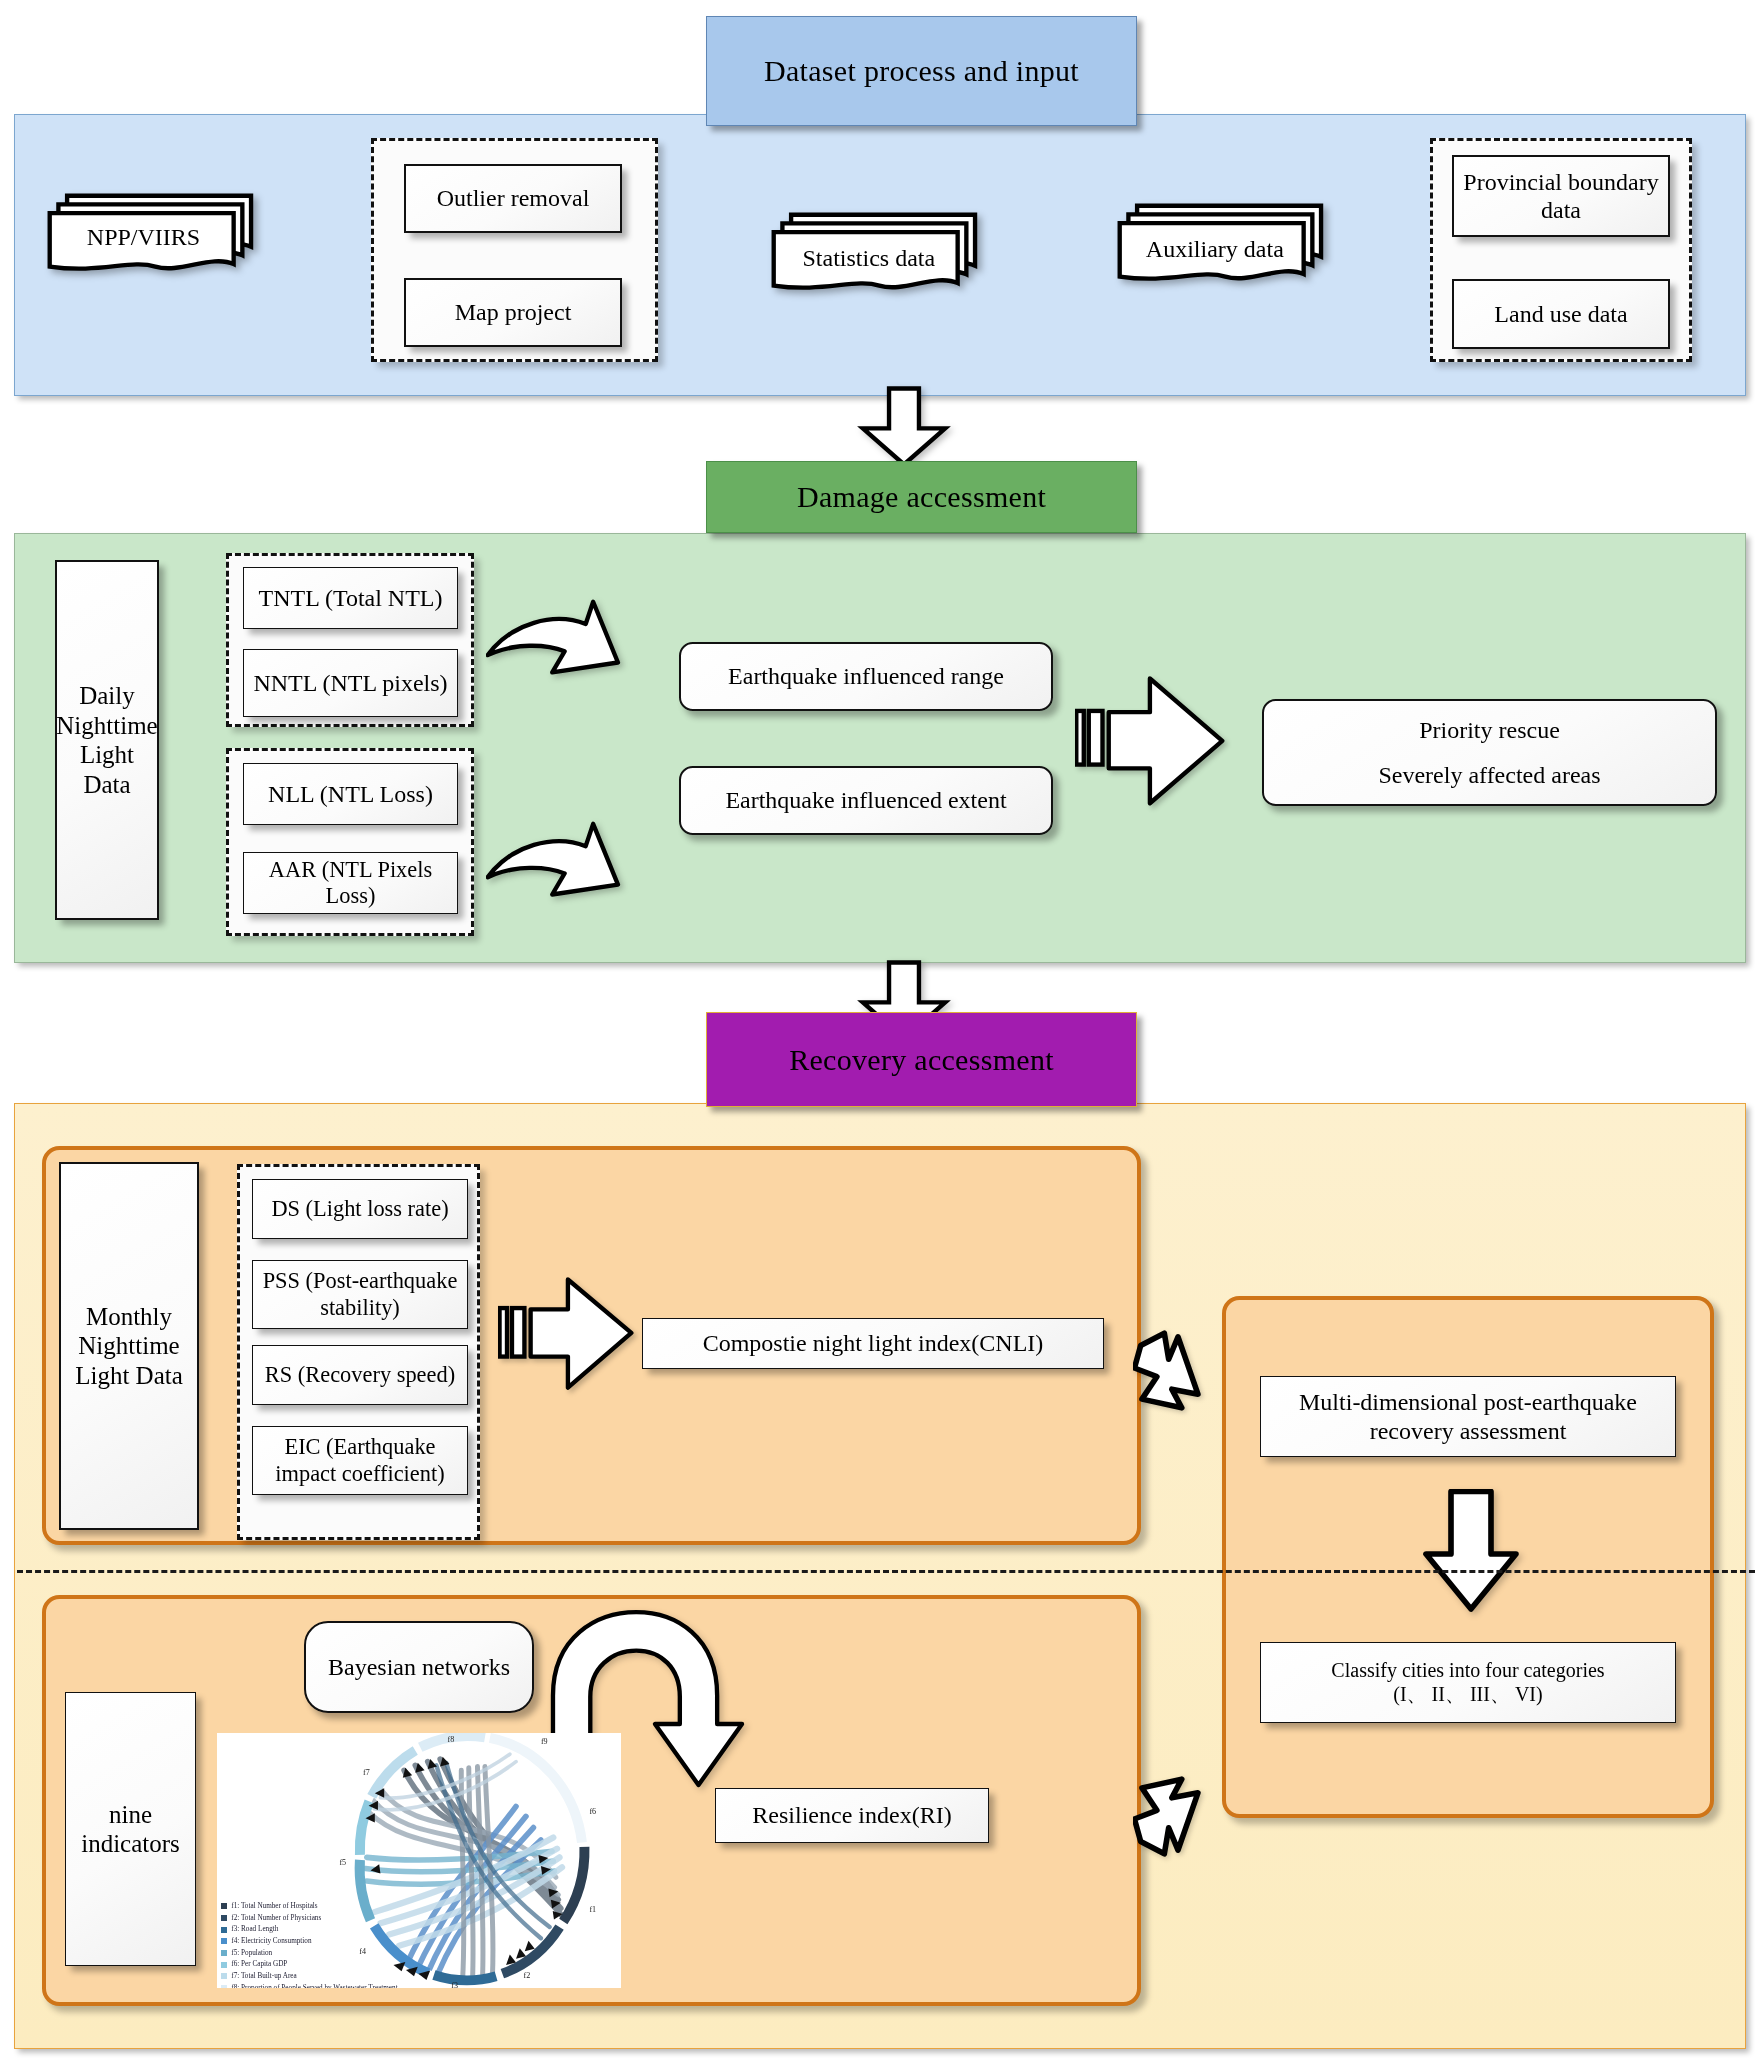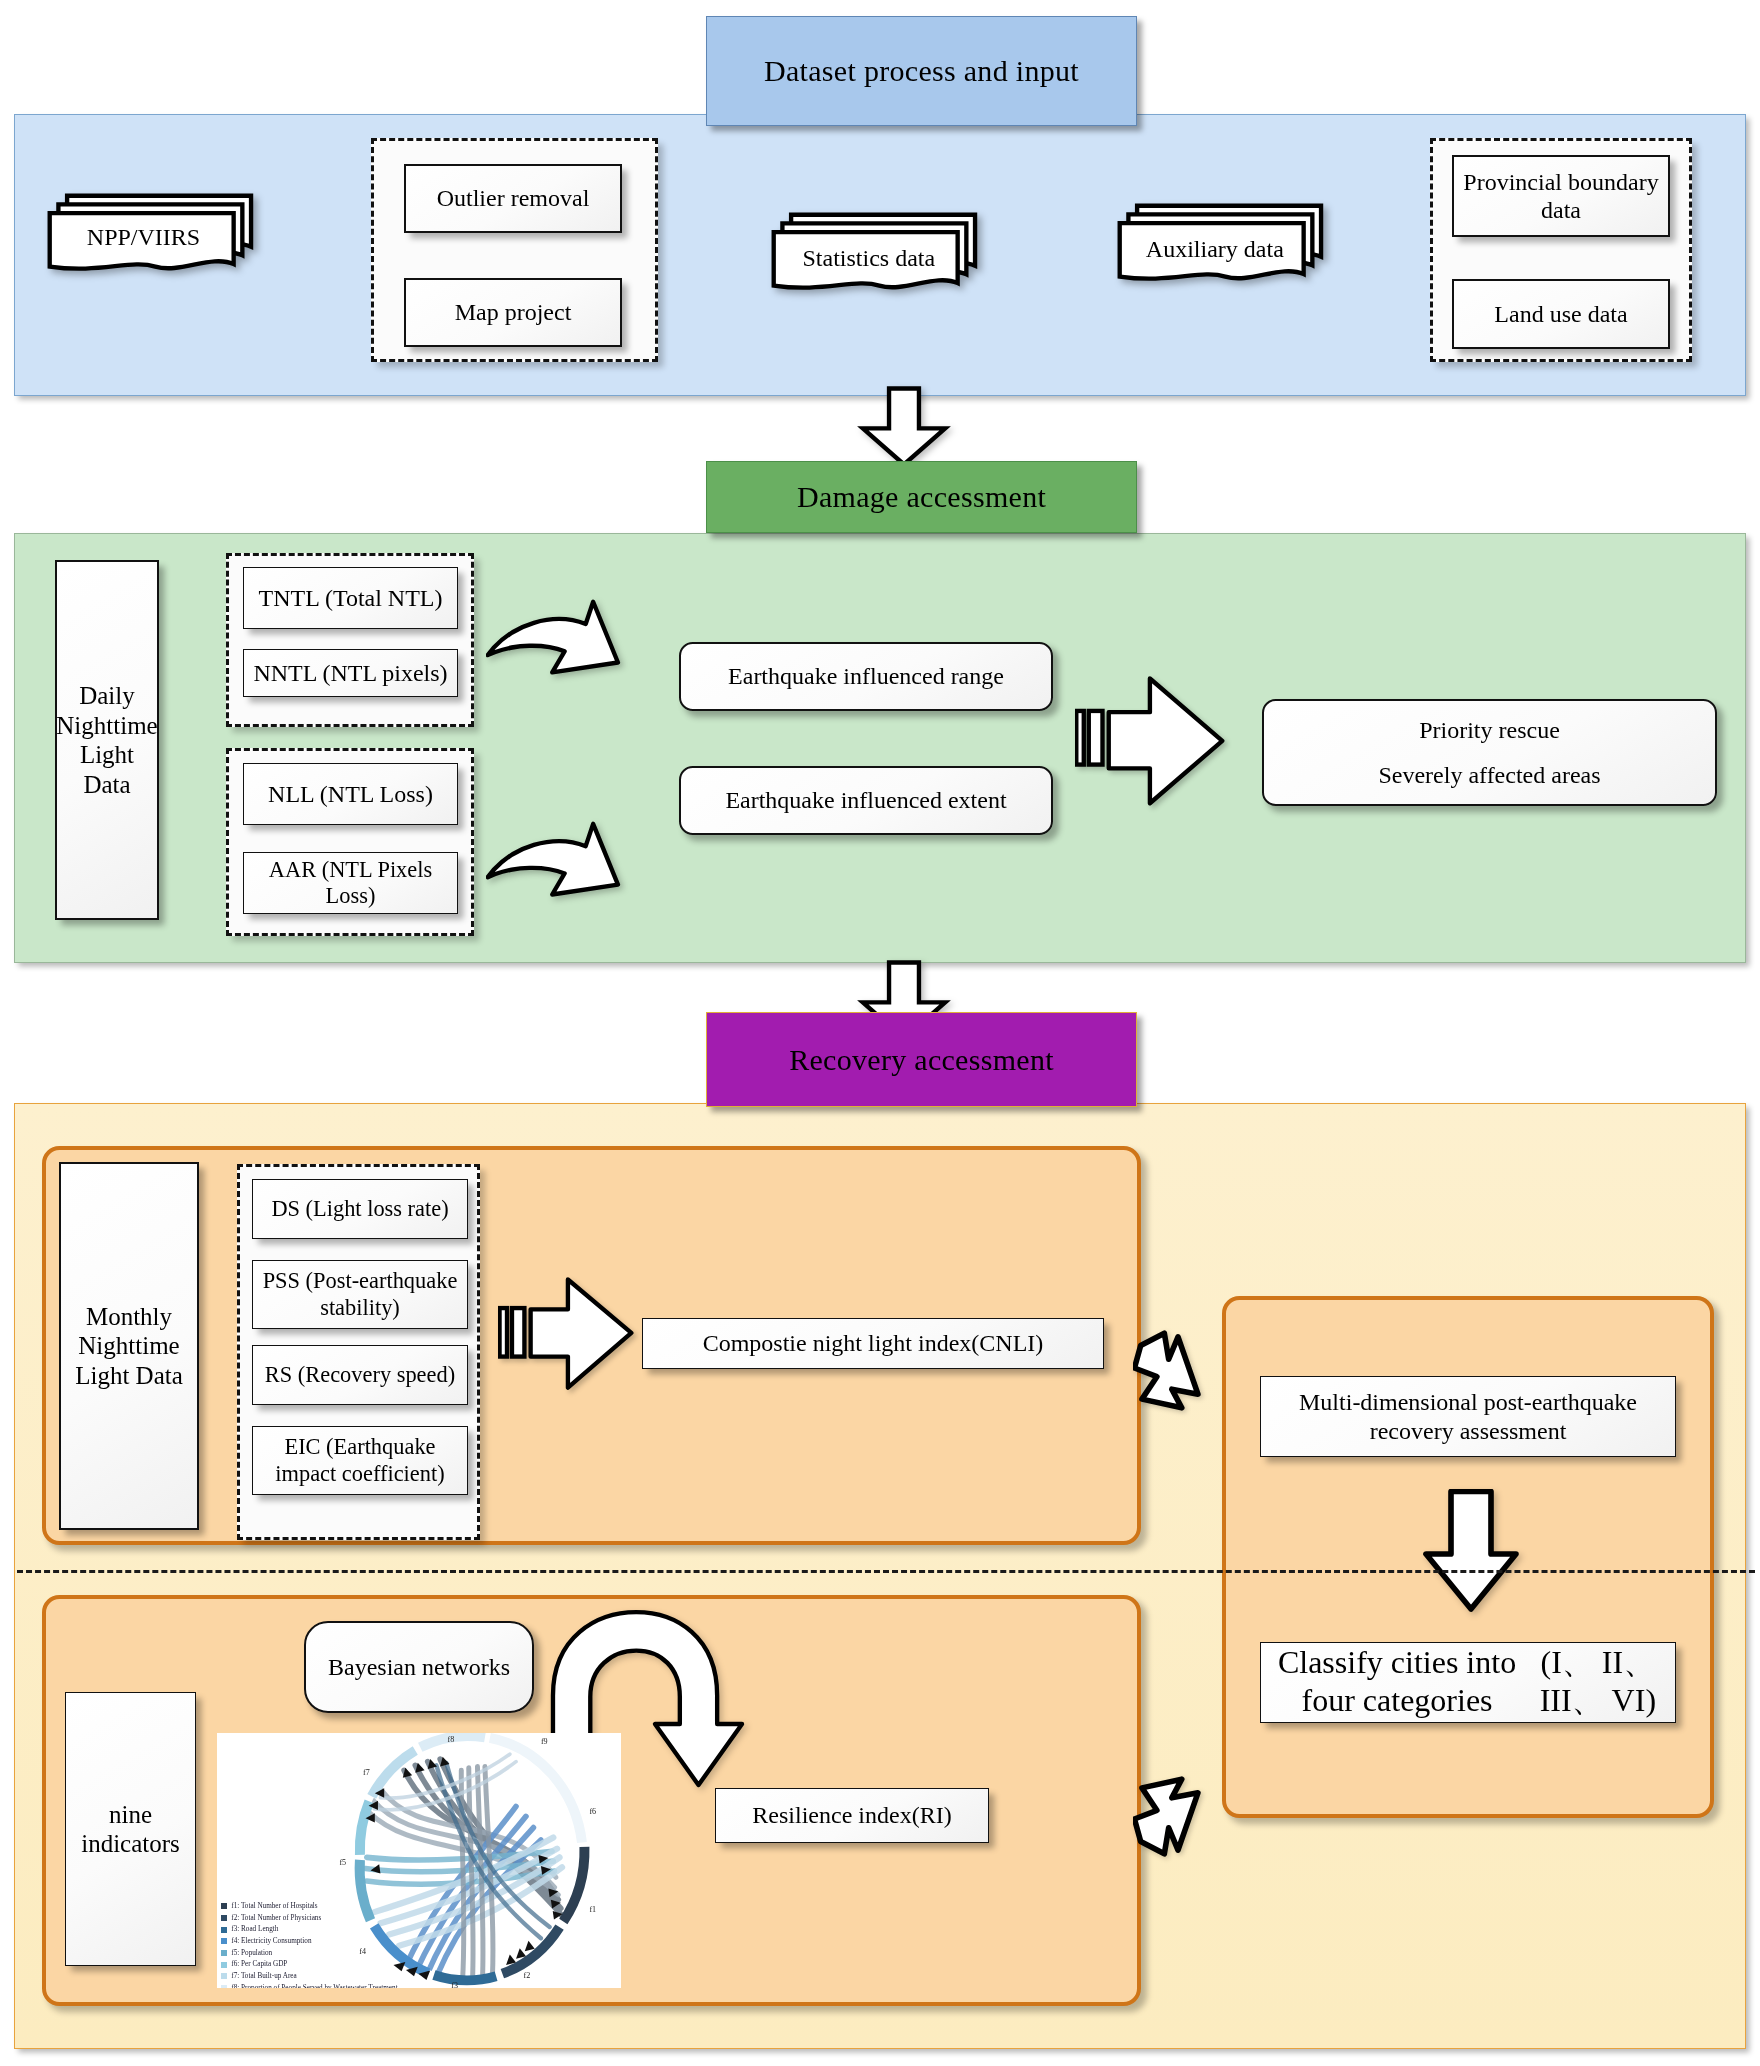--- a/index.html
+++ b/index.html
@@ -142,21 +142,21 @@
 <div class="banner banner-green" style="left:706px;top:461px;width:431px;height:72px;">
   <span>Damage accessment</span>
 </div>
 
 <div class="node" style="left:55px;top:560px;width:104px;height:360px;flex-direction:column;font-size:25px;">
   <span>Daily Nighttime Light Data</span>
 </div>
 
 <div class="dashgrp" style="left:226px;top:553px;width:248px;height:174px;"></div>
 <div class="node thin" style="left:243px;top:567px;width:215px;height:62px;">TNTL (Total NTL)</div>
-<div class="node thin" style="left:243px;top:649px;width:215px;height:48px;">NNTL (NTL pixels)</div>
+<div class="node thin" style="left:243px;top:649px;width:215px;height:68px;">NNTL (NTL pixels)</div>
 
 <div class="dashgrp" style="left:226px;top:748px;width:248px;height:188px;"></div>
 <div class="node thin" style="left:243px;top:763px;width:215px;height:62px;">NLL (NTL Loss)</div>
 <div class="node thin" style="left:243px;top:852px;width:215px;height:62px;font-size:22.4px;">AAR (NTL Pixels Loss)</div>
 
 <div class="abs" style="left:486px;top:598px;width:156px;height:93px;">
   <svg width="156" height="93" viewBox="0 0 250 150" style="filter:drop-shadow(3.7px 3.7px 3.1px rgba(0,0,0,.25));">
     <path d="M2,92 C40,40 110,22 160,42 L172,6 L212,104 L106,120 L126,86 C96,74 46,72 2,92 Z" fill="#fff" stroke="#000" stroke-width="7" stroke-linejoin="round"></path>
   </svg>
 </div>
@@ -226,21 +226,21 @@
 <div class="subpanel" style="left:1222px;top:1296px;width:492px;height:522px;"></div>
 
 <div class="node thin" style="left:1260px;top:1376px;width:416px;height:81px;font-size:24px;">Multi-dimensional post-earthquake recovery assessment</div>
 
 <div class="abs" style="left:1421px;top:1489px;width:100px;height:125px;">
   <svg width="100" height="125" viewBox="0 0 160 200" style="filter:drop-shadow(3.1px 3.1px 3.1px rgba(0,0,0,.22));">
     <path d="M48,4 H112 V104 H152 L80,192 L8,104 H48 Z" fill="#fff" stroke="#000" stroke-width="9" stroke-linejoin="round"></path>
   </svg>
 </div>
 
-<div class="node thin" style="left:1260px;top:1642px;width:416px;height:81px;font-size:32px;align-items:flex-end;">
+<div class="node thin" style="left:1260px;top:1642px;width:416px;height:81px;flex-direction:column;font-size:20px;">
   <span>Classify cities into four categories</span>
   <span>(I、 II、 III、 VI)</span>
 </div>
 
 <div class="abs" style="left:17.4px;top:1570px;width:1738px;height:0;border-top:3.7px dashed #1a1a1a;"></div>
 
 <div class="subpanel" style="left:42px;top:1595px;width:1099px;height:411px;"></div>
 
 <div class="node thin" style="left:65px;top:1692px;width:131px;height:274px;flex-direction:column;font-size:25px;">
   <span>nine indicators</span>

